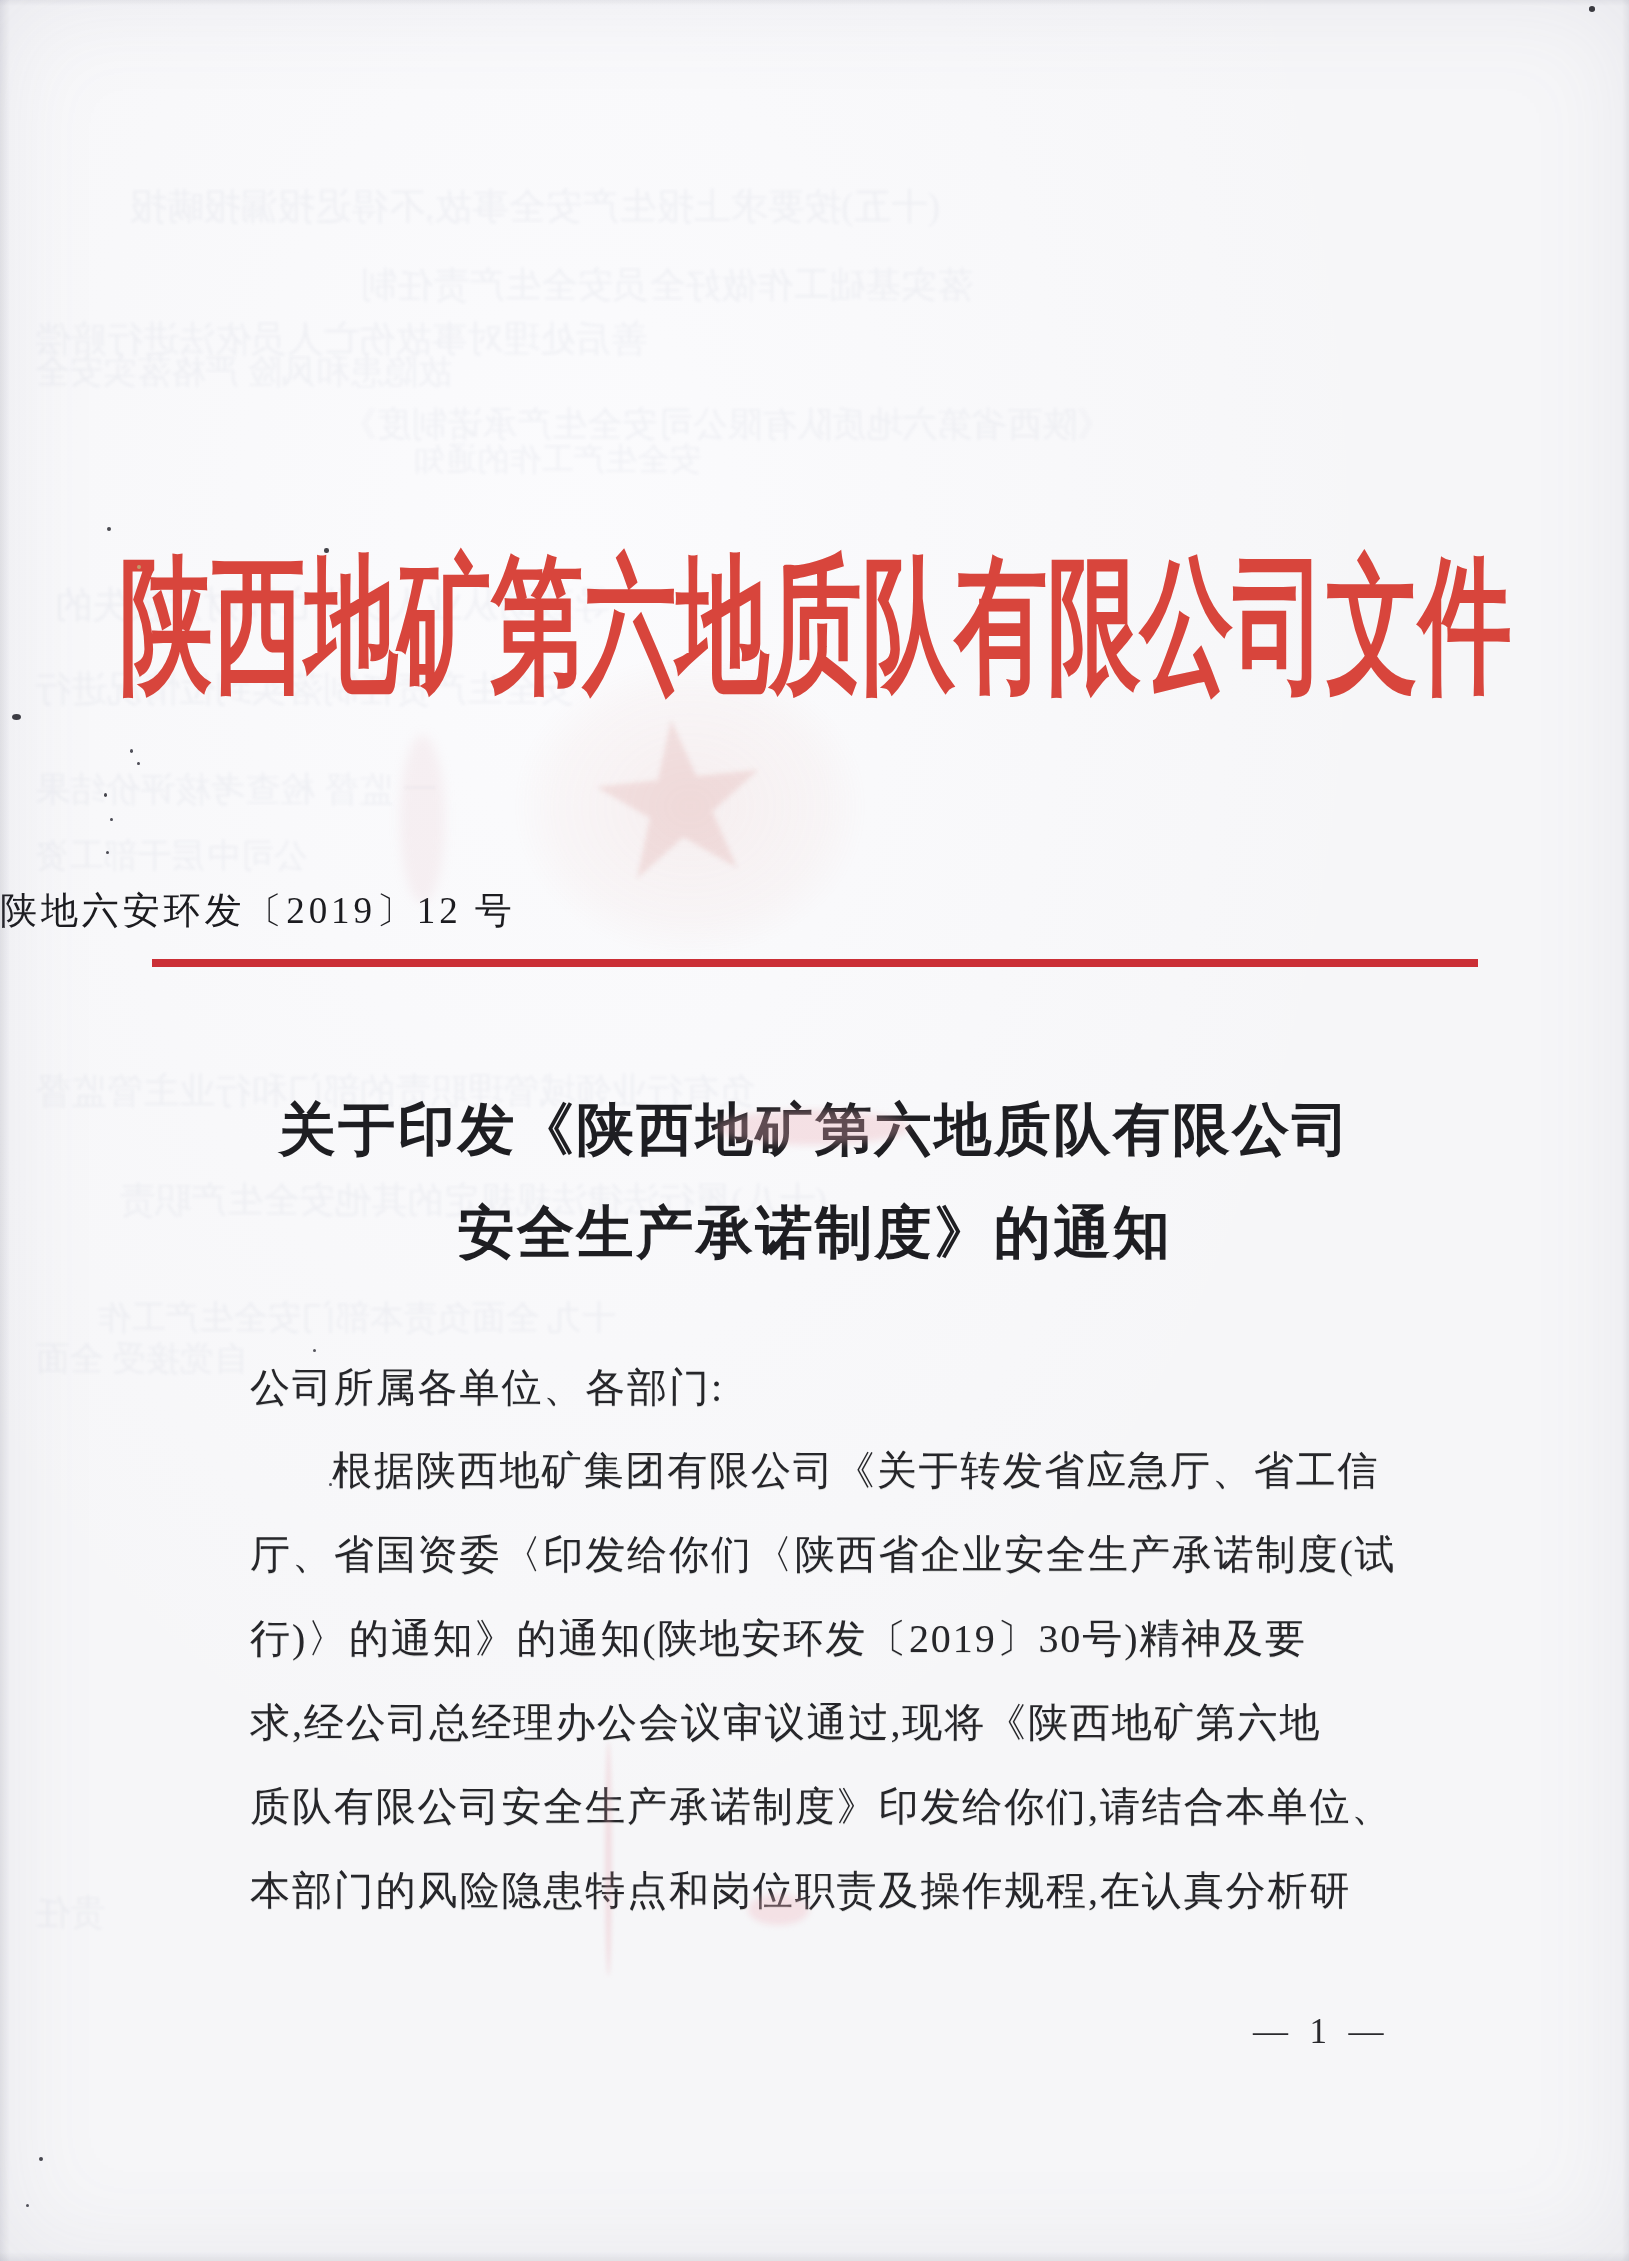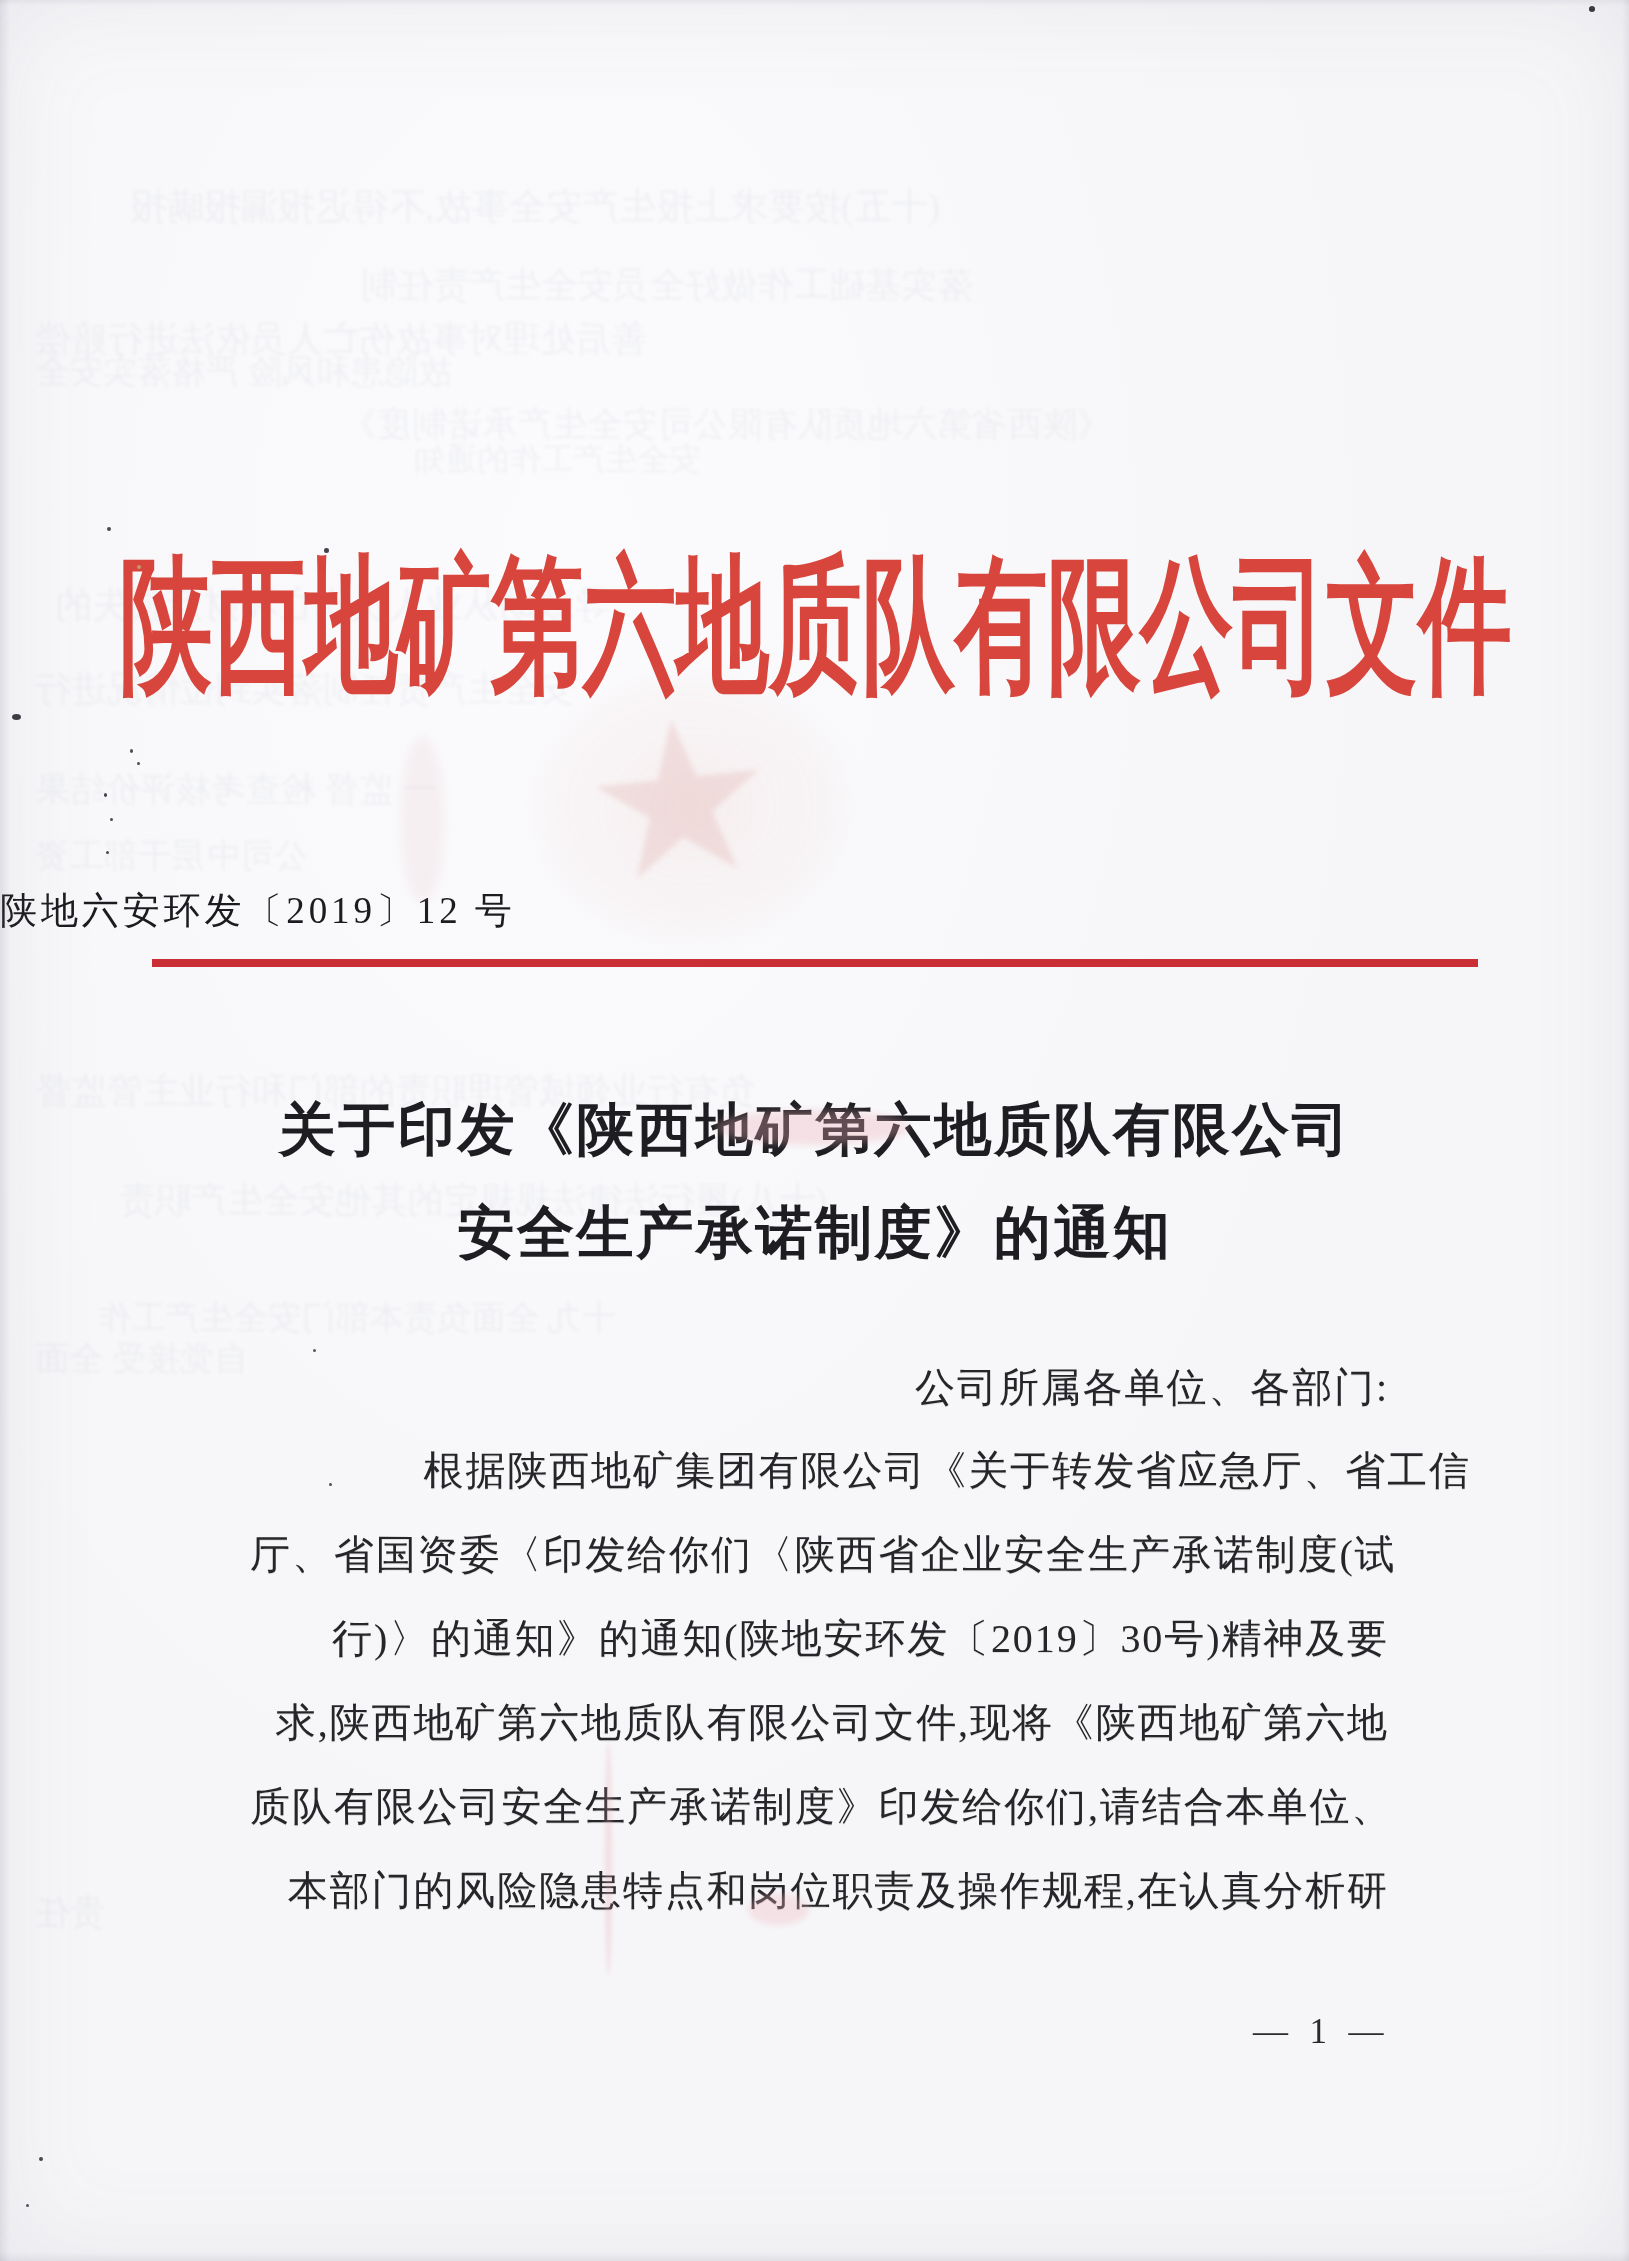--- a/index.html
+++ b/index.html
@@ -78,21 +78,20 @@
   }
   .notice-line.l1{top:1101px;}
   .notice-line.l2{top:1204px;}
 
   
   .bodyline{
     position:absolute;left:250px;width:1139px;height:84px;
     font-size:40px;line-height:84px;letter-spacing:1.9px;
     color:var(--ink,#26262a);white-space:nowrap;
     text-shadow:0 0.6px 0 rgba(40,60,40,.12);
-    text-align:right;
   }
   .bodyline.salutation{top:1346px;}
   .bodyline.p0{top:1429px;padding-left:82px;font-family:Liberation Serif, serif;}
   .bodyline.p1{top:1513px;}
   .bodyline.p2{top:1597px;}
   .bodyline.p3{top:1681px;}
   .bodyline.p4{top:1765px;}
   .bodyline.p5{top:1849px;}
 
   .page-number{
@@ -135,21 +134,21 @@
 
   <div class="red-rule"></div>
 
   <div class="notice-line l1">关于印发《陕西地矿第六地质队有限公司</div>
   <div class="notice-line l2">安全生产承诺制度》的通知</div>
 
   <div class="bodyline salutation">公司所属各单位、各部门:</div>
   <div class="bodyline p0">根据陕西地矿集团有限公司《关于转发省应急厅、省工信</div>
   <div class="bodyline p1">厅、省国资委〈印发给你们〈陕西省企业安全生产承诺制度(试</div>
   <div class="bodyline p2">行)〉的通知》的通知(陕地安环发〔2019〕30号)精神及要</div>
-  <div class="bodyline p3">求,陕西地矿第六地质队有限公司文件,现将《陕西地矿第六地</div>
+  <div class="bodyline p3">求,经公司总经理办公会议审议通过,现将《陕西地矿第六地</div>
   <div class="bodyline p4">质队有限公司安全生产承诺制度》印发给你们,请结合本单位、</div>
   <div class="bodyline p5">本部门的风险隐患特点和岗位职责及操作规程,在认真分析研</div>
 
   <div class="page-number">— 1 —</div>
 
   <div class="edge left"></div>
   <div class="edge right"></div>
   <div class="edge top"></div>
   <div class="edge bottom"></div>
   <div class="vignette"></div>

